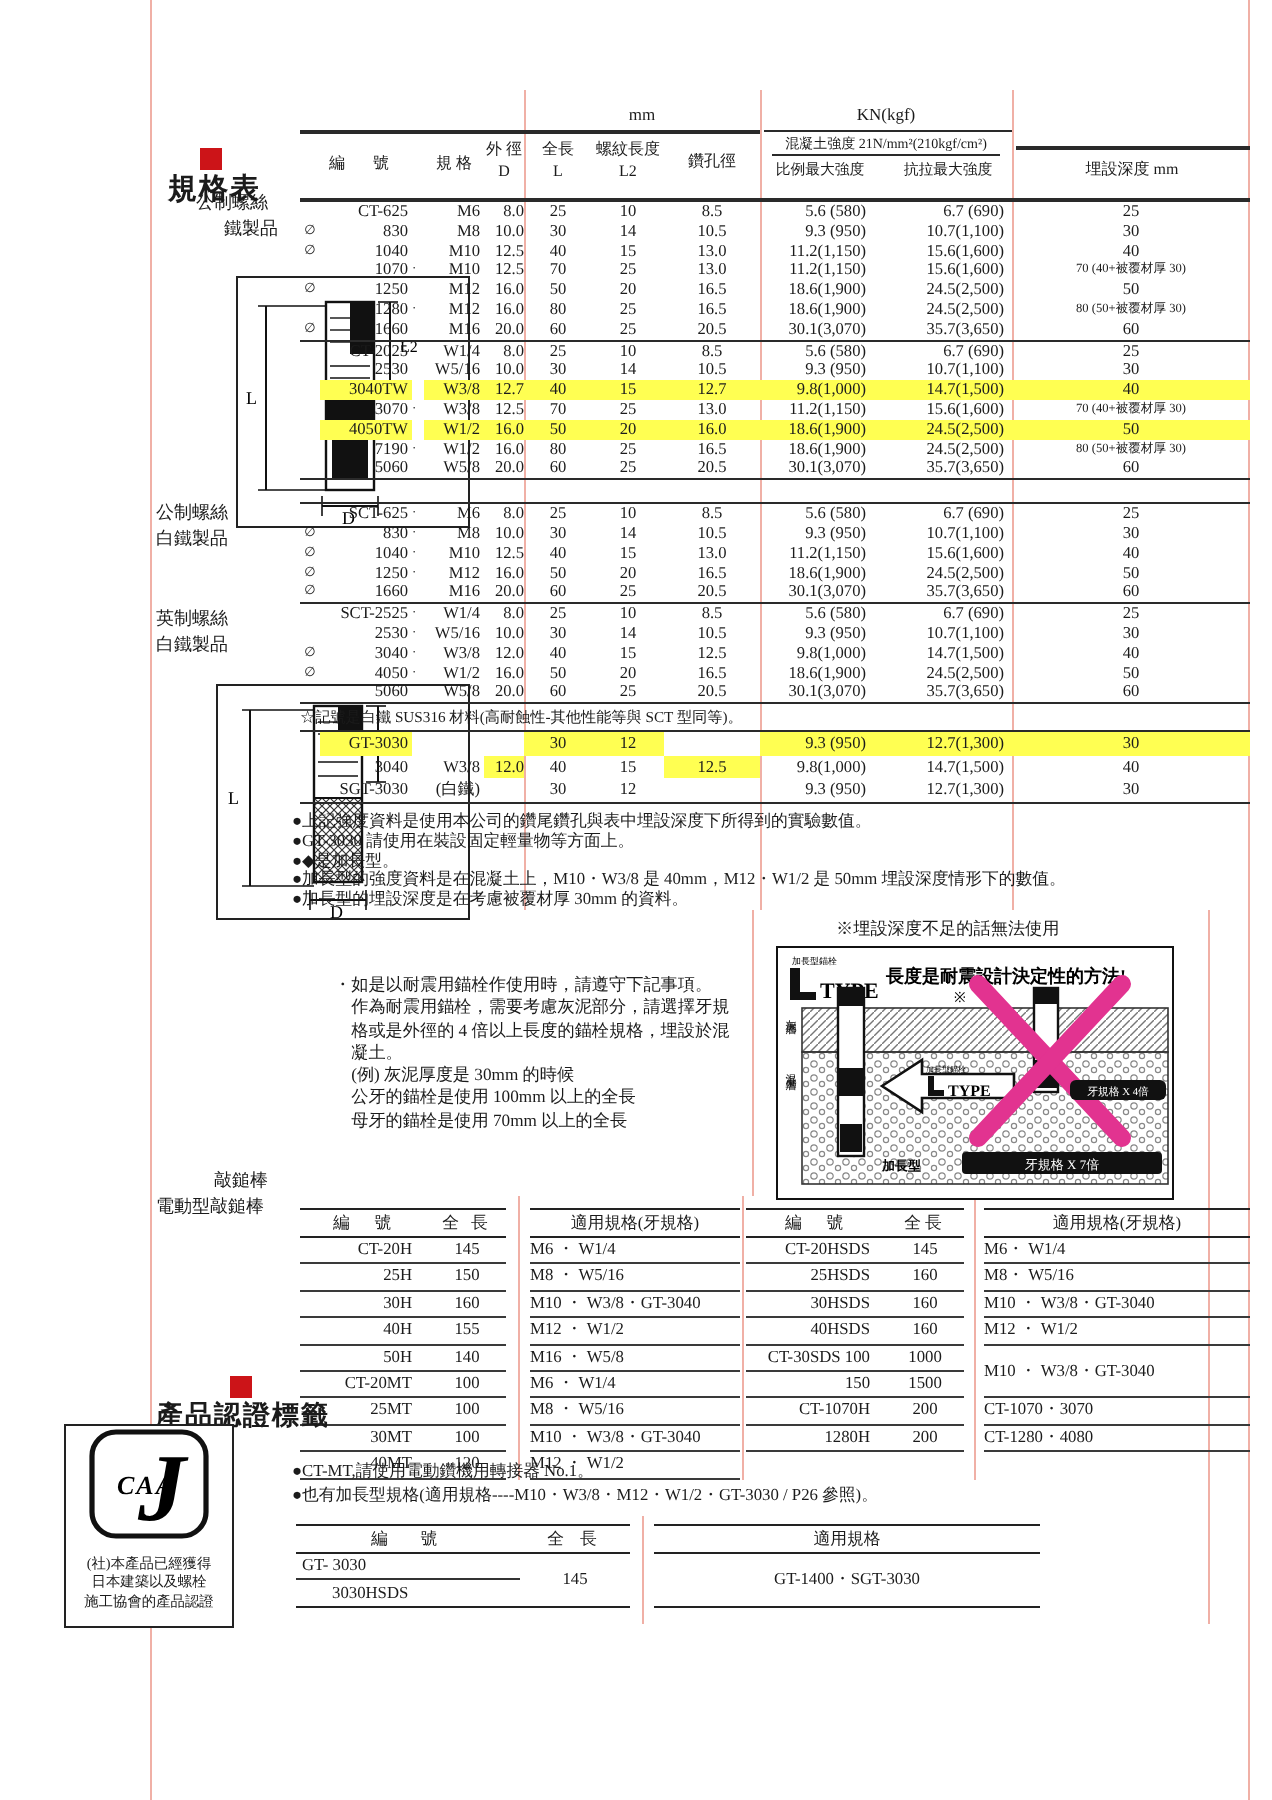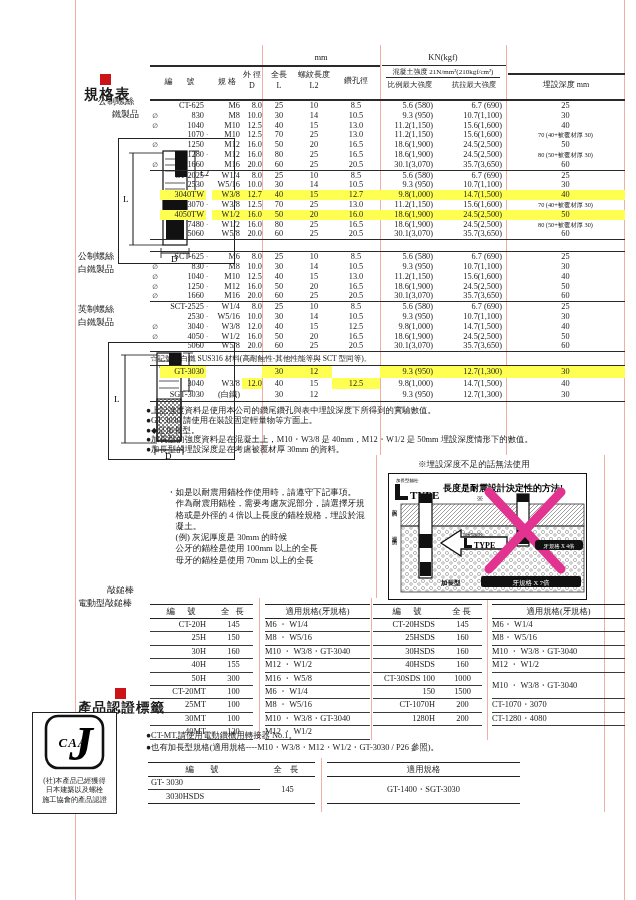--- a/index.html
+++ b/index.html
@@ -326,21 +326,21 @@
           <div class="tc c4 hl">16.0</div>
           <div class="tc c5 hl">50</div>
           <div class="tc c6 hl">20</div>
           <div class="tc c7 hl">16.0</div>
           <div class="tc c8 hl">18.6(1,900)</div>
           <div class="tc c9 hl">24.5(2,500)</div>
           <div class="tc c10 hl">50</div>
         </div>
         <div class="trow">
           <div class="tc c0"></div>
-          <div class="tc c1">7480</div>
+          <div class="tc c1">7190</div>
           <div class="tc c2">·</div>
           <div class="tc c3">W1/2</div>
           <div class="tc c4">16.0</div>
           <div class="tc c5">80</div>
           <div class="tc c6">25</div>
           <div class="tc c7">16.5</div>
           <div class="tc c8">18.6(1,900)</div>
           <div class="tc c9">24.5(2,500)</div>
           <div class="tc c10 sm10">80 (50+被覆材厚 30)</div>
         </div>
@@ -616,21 +616,21 @@
       <div class="bt-row cols-a">
         <div class="bt-c0">30H</div>
         <div class="bt-c1">160</div>
       </div>
       <div class="bt-row cols-a">
         <div class="bt-c0">40H</div>
         <div class="bt-c1">155</div>
       </div>
       <div class="bt-row cols-a">
         <div class="bt-c0">50H</div>
-        <div class="bt-c1">300</div>
+        <div class="bt-c1">140</div>
       </div>
       <div class="bt-row cols-a">
         <div class="bt-c0">CT-20MT</div>
         <div class="bt-c1">100</div>
       </div>
       <div class="bt-row cols-a">
         <div class="bt-c0">25MT</div>
         <div class="bt-c1">100</div>
       </div>
       <div class="bt-row cols-a">

